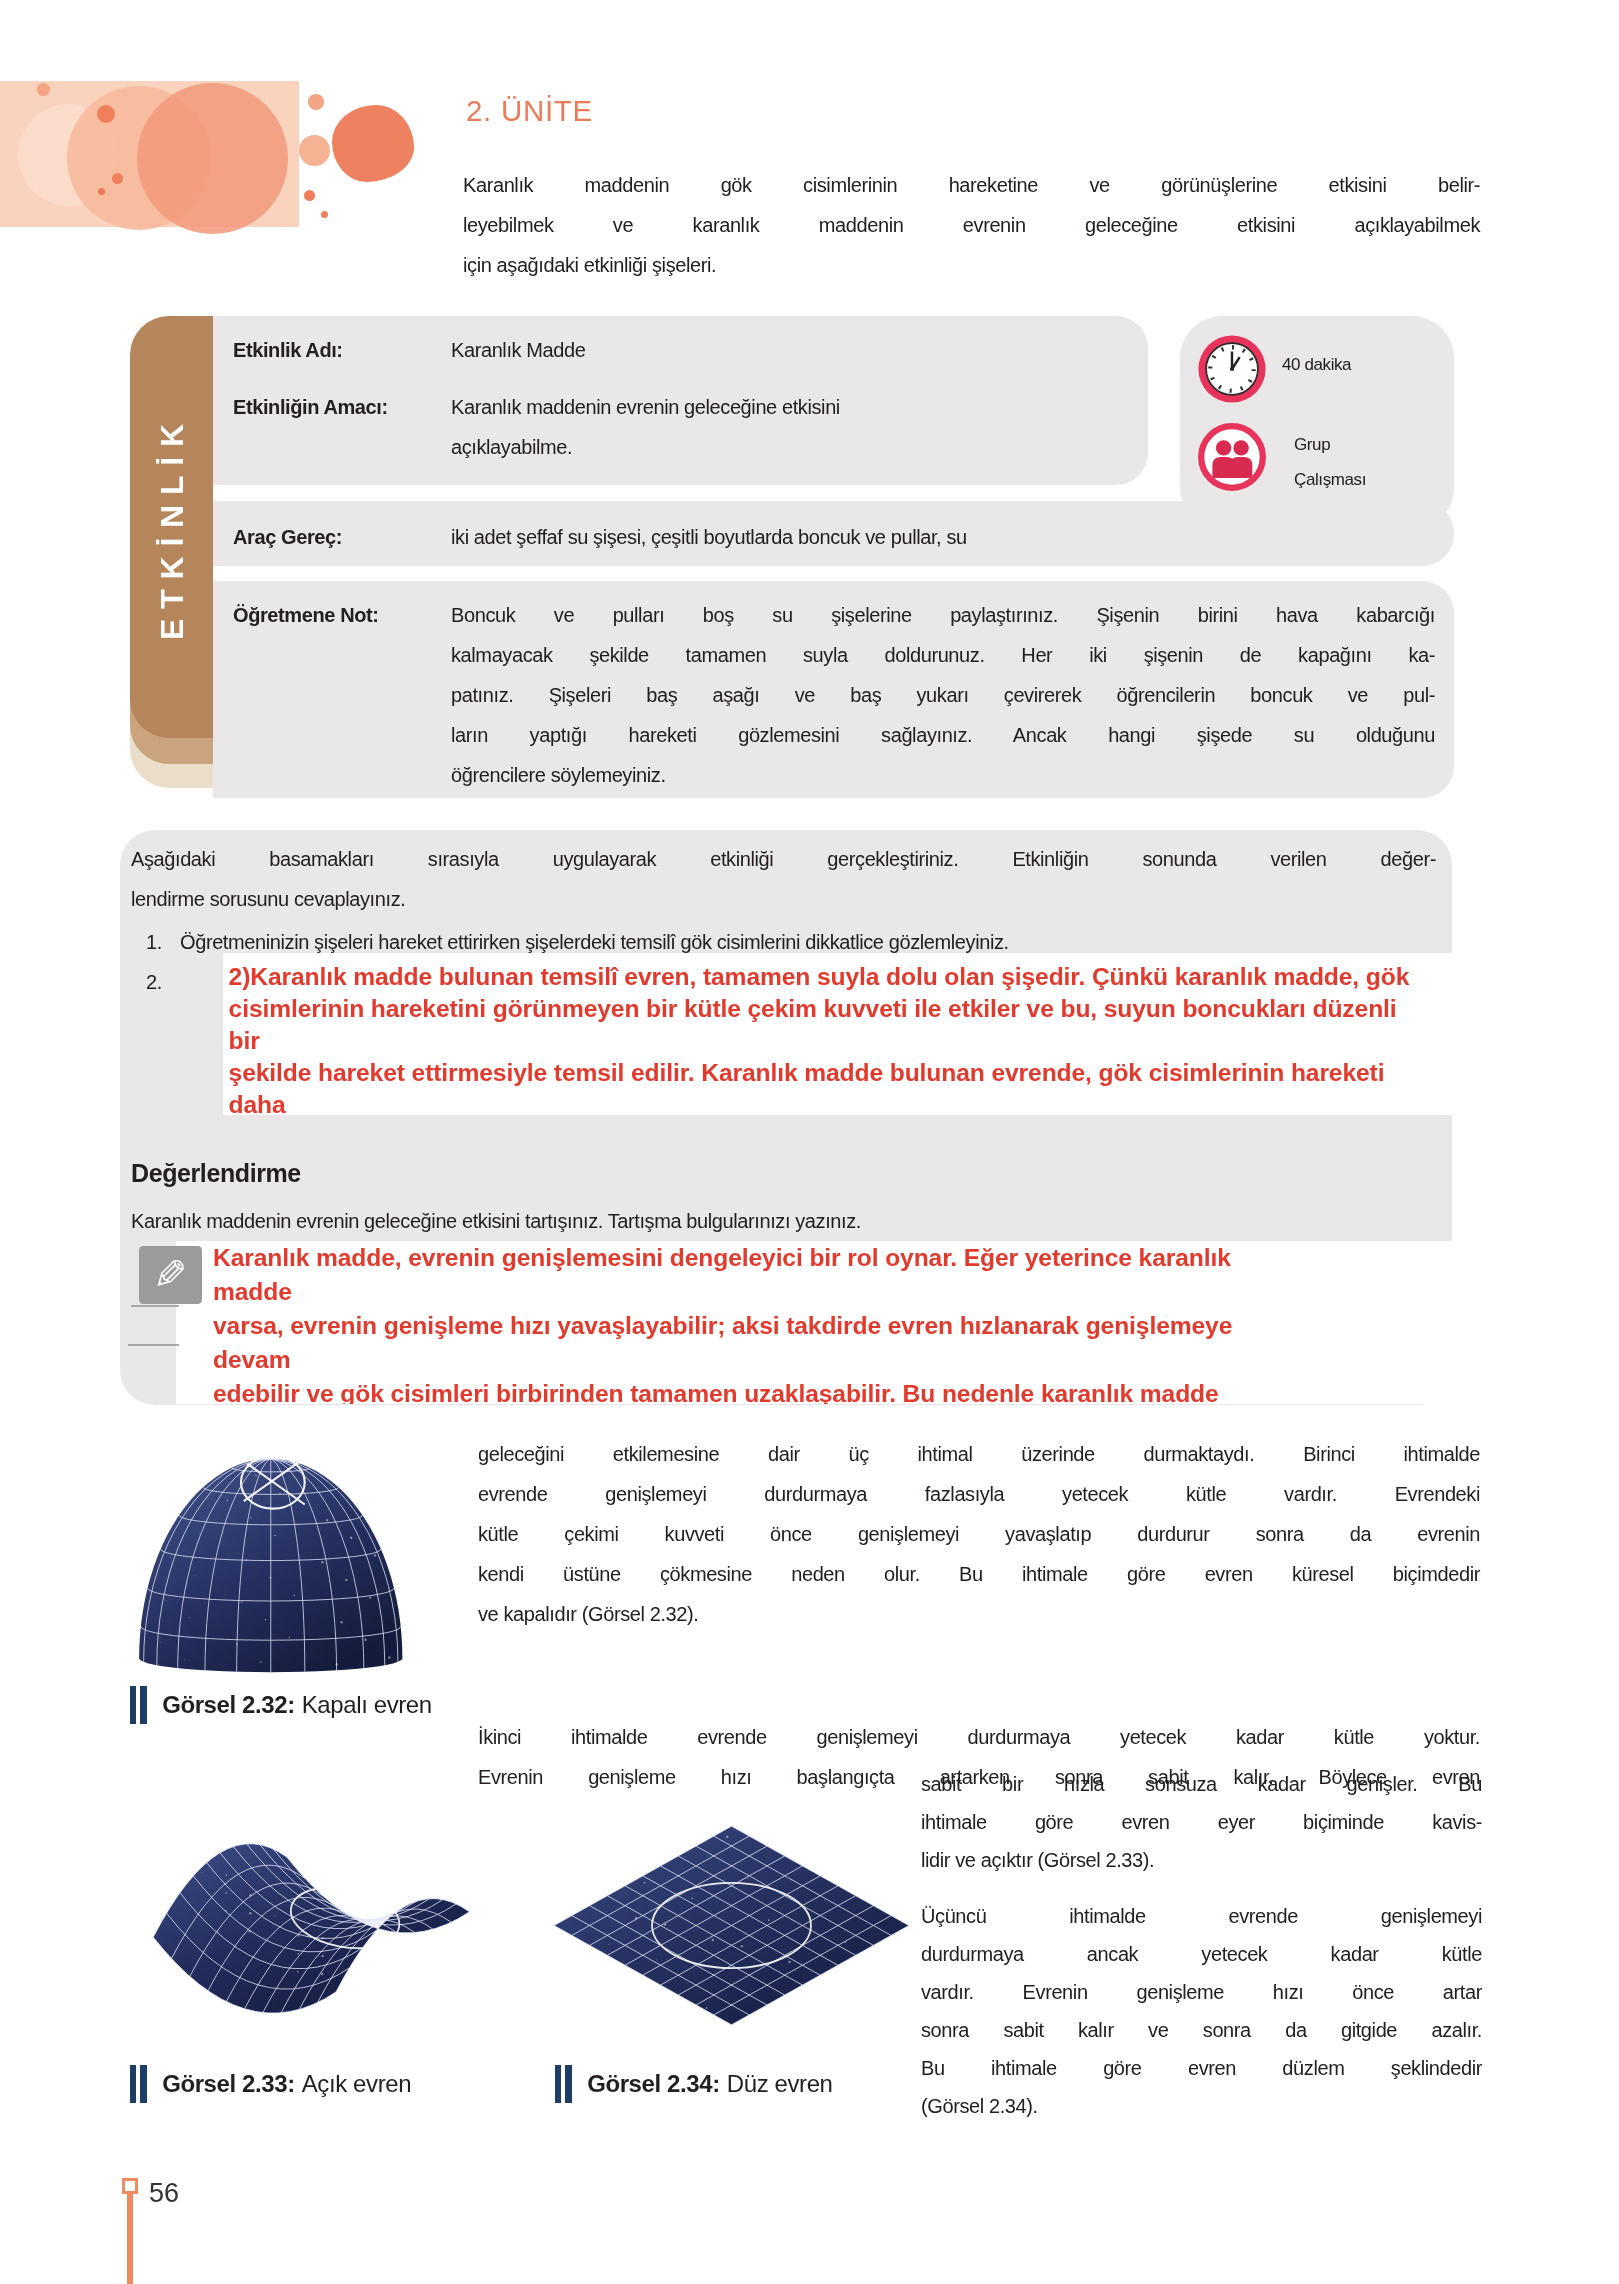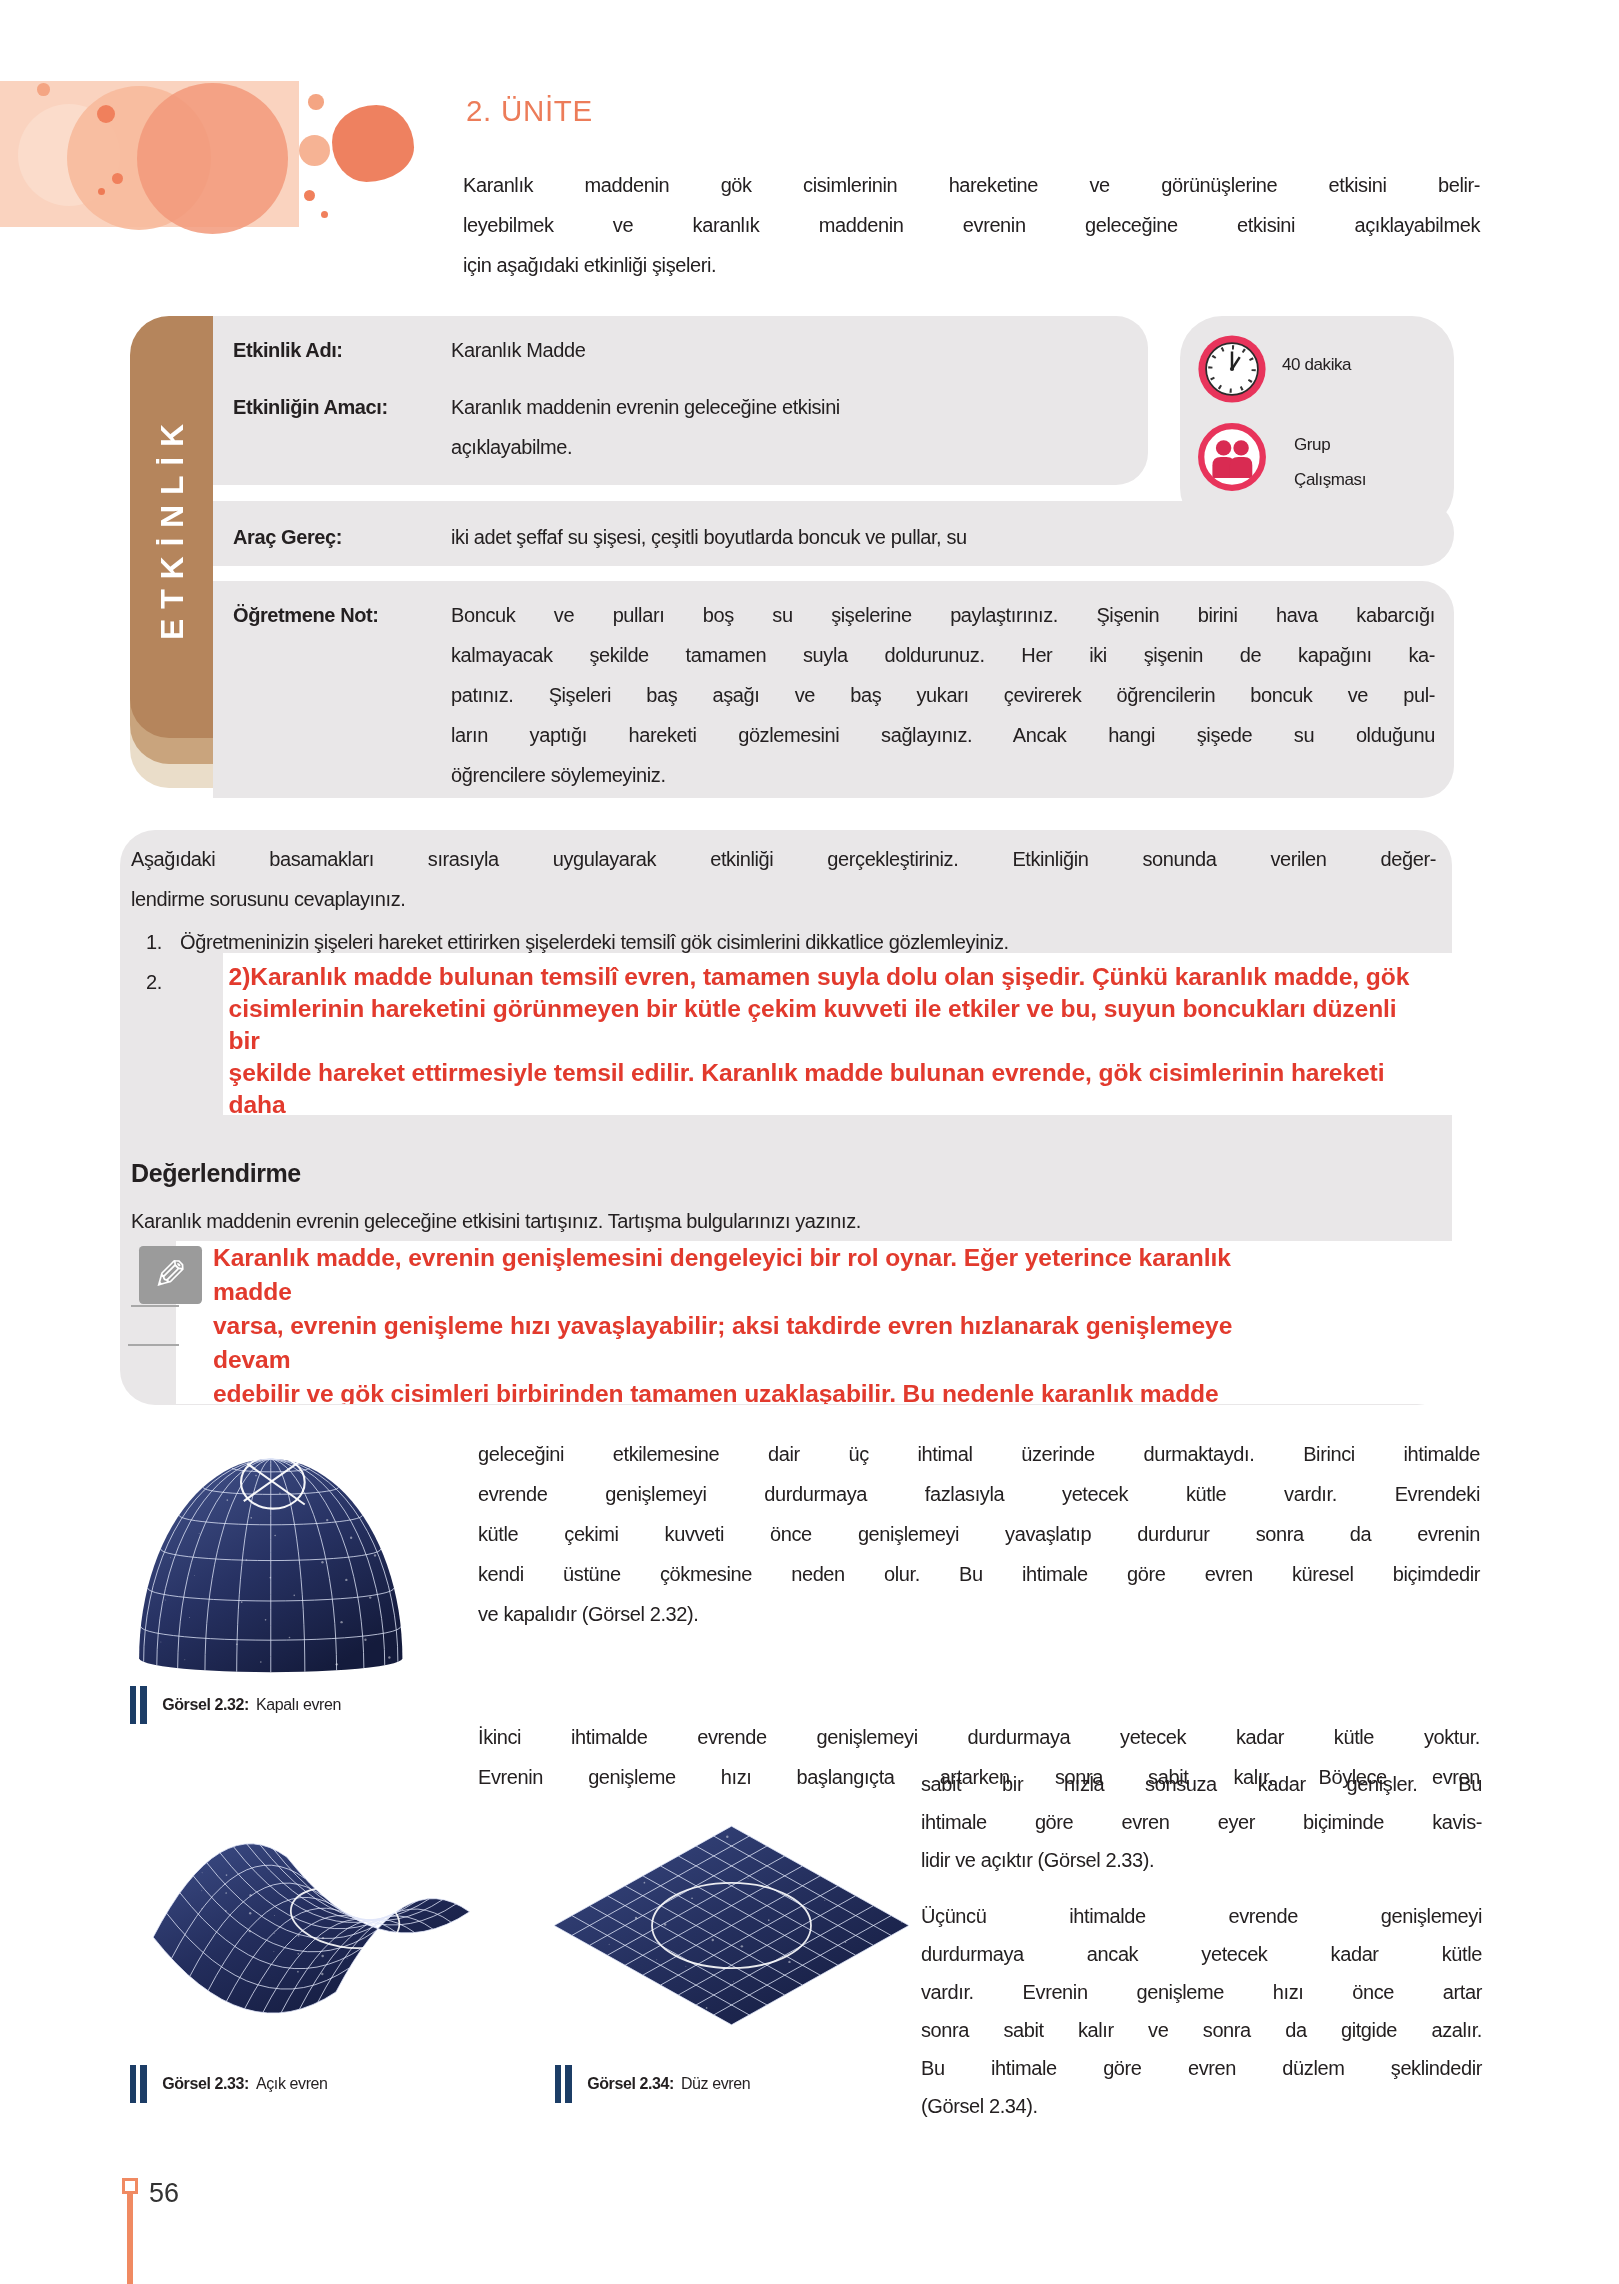--- a/index.html
+++ b/index.html
@@ -22,21 +22,21 @@
        border-radius:39px 0 0 39px;z-index:1;}
   .tab-label{position:absolute;left:50%;top:50%;transform:translate(-50%,-50%) rotate(-90deg);
        white-space:nowrap;font-size:32px;font-weight:700;letter-spacing:9.8px;color:#fff;}
   .overlay{position:absolute;background:#ffffff;overflow:hidden;z-index:4;}
   .answer-red .ln{color:#e23a2d;font-weight:700;white-space:nowrap;font-size:24.6px;letter-spacing:-0.1px;}
   .a2 .ln{line-height:32px;}
   .a3 .ln{line-height:34px;}
   .just .ln{text-align:justify;text-align-last:justify;}
   .just .ln:last-child{text-align-last:left;}
   .just-all .ln{text-align:justify;text-align-last:justify;}
-  .caption{position:absolute;display:flex;align-items:center;font-size:16px;letter-spacing:-0.4px;color:#231f20;}
+  .caption{position:absolute;display:flex;align-items:center;font-size:24px;letter-spacing:-0.4px;color:#231f20;}
   .cap-bars{display:inline-flex;margin-right:11.2px;}
   .cap-bars i{display:block;width:6.3px;height:38px;background:#1c3d66;margin-right:4.2px;}
   .caption b{margin-right:7px;}
   .rule{position:absolute;height:2.1px;background:#a8a8a8;z-index:5;}
   .pencil{position:absolute;left:139px;top:1246px;width:63px;height:58px;background:#9b9b9b;border-radius:4.2px;
           z-index:6;display:flex;align-items:center;justify-content:center;}
   .pencil span{color:#fff;font-size:41px;transform:scaleX(-1);}
   .badge-text{font-size:17px;letter-spacing:-0.4px;color:#242021;}
   .pgsq{position:absolute;left:122px;top:2178px;width:9.8px;height:9.8px;border:3.5px solid #f08a62;background:#fff;}
   .pgline{position:absolute;left:127px;top:2193px;width:6.3px;height:91px;background:#f08a62;}

